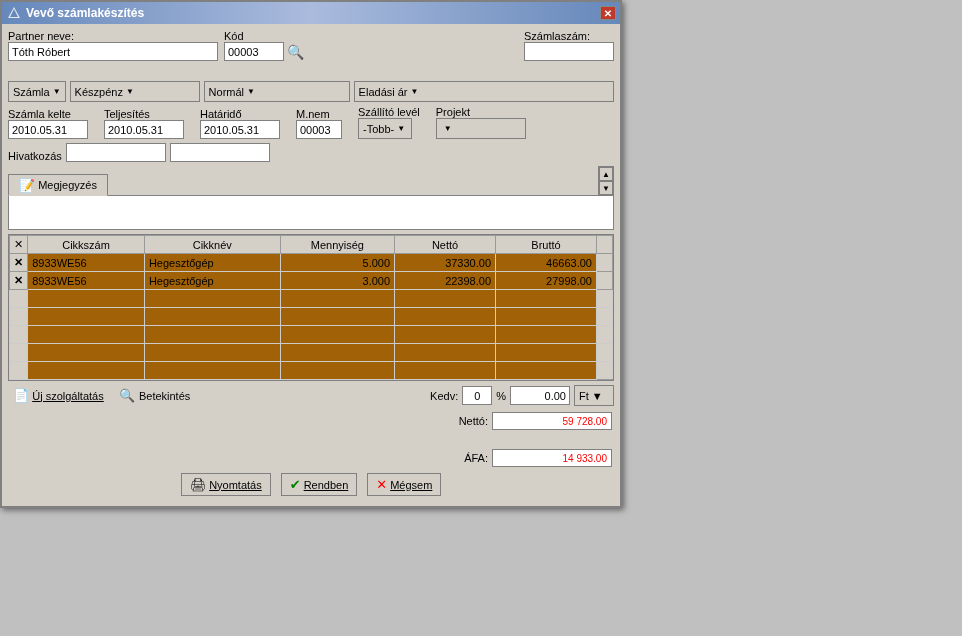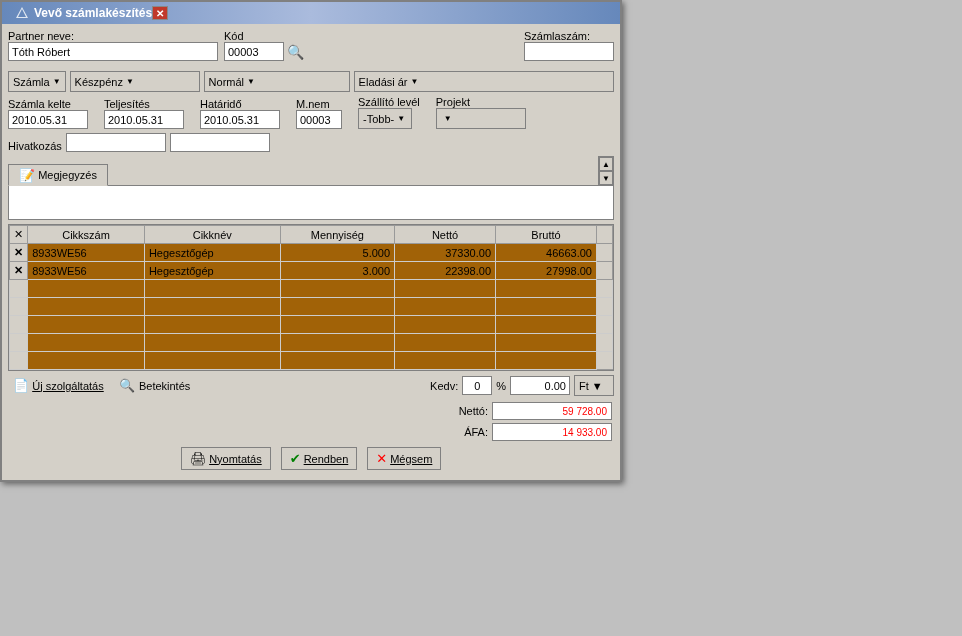--- a/index.html
+++ b/index.html
@@ -14,21 +14,22 @@
       width: 622px;
       background: #d4d0c8;
       border: 2px solid #808080;
       box-shadow: 2px 2px 6px rgba(0,0,0,0.5);
     }
     .title-bar {
       background: linear-gradient(to right, #6688bb, #aabbdd, #6688bb);
       height: 22px;
       display: flex;
       align-items: center;
-      padding: 0 12px;
+      justify-content: space-between;
+      padding: 0 4px;
       color: white;
       font-weight: bold;
       font-size: 12px;
     }
     .title-bar-left {
       display: flex;
       align-items: center;
       gap: 4px;
     }
     .title-icon {
@@ -78,21 +79,21 @@
       cursor: pointer;
       font-size: 11px;
     }
     .dropdown-btn .arrow {
       font-size: 8px;
     }
     .partner-row {
       display: flex;
       align-items: flex-end;
       gap: 6px;
-      margin-bottom: 10px;
+      margin-bottom: 20px;
     }
     .partner-name-group {
       display: flex;
       flex-direction: column;
     }
     .kod-group {
       display: flex;
       flex-direction: column;
     }
     .szamlaszam-group {
@@ -195,21 +196,21 @@
       cursor: pointer;
       font-size: 11px;
       padding: 2px 4px;
       border: 1px solid transparent;
       background: #d4d0c8;
     }
     .summary-section {
       display: flex;
       flex-direction: column;
       align-items: flex-end;
-      gap: 3px;
+      gap: 19px;
       margin-bottom: 6px;
       padding-right: 2px;
     }
     .summary-row {
       display: flex;
       align-items: center;
       gap: 4px;
     }
     .summary-label {
       width: 50px;

